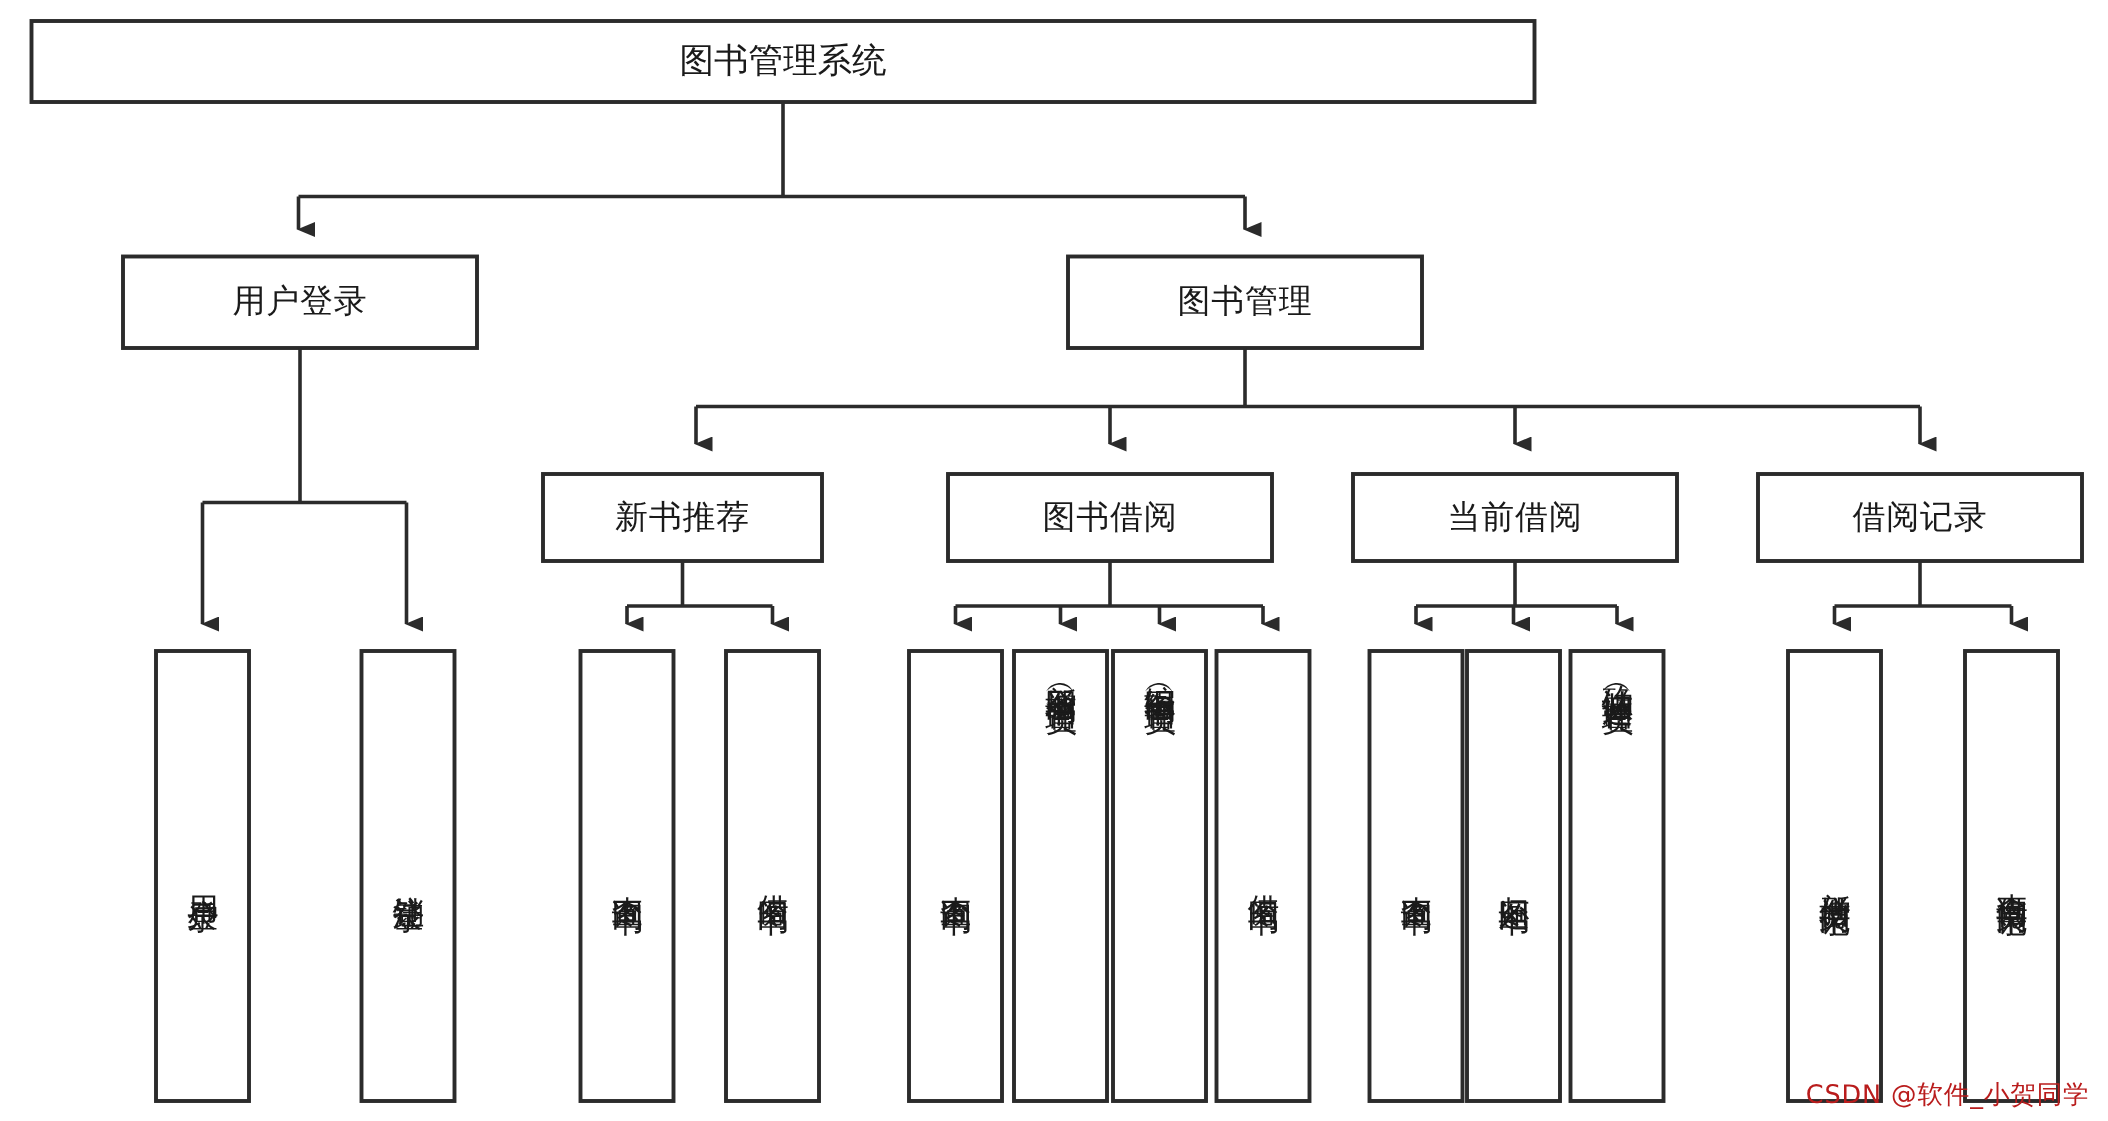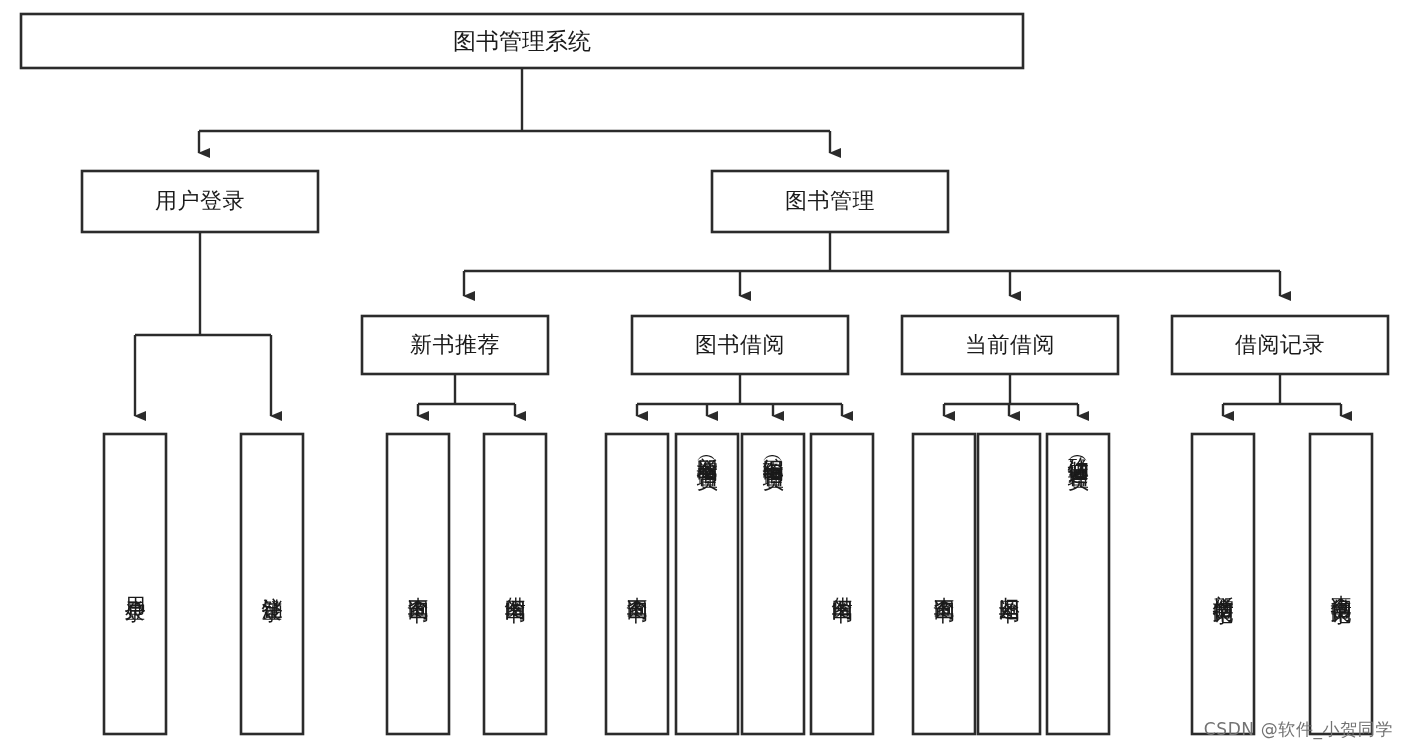--- a/index.html
+++ b/index.html
@@ -74,21 +74,21 @@
     color: #1a1a1a;
     letter-spacing: 2px;
     white-space: nowrap;
   }
   .watermark {
     position: absolute;
     right: 12px;
     bottom: 6px;
     font-family: "DejaVu Sans", "Liberation Sans", sans-serif;
     font-size: 17px;
-    color: #737373;
+    color: #b91c1c;
     letter-spacing: 0.6px;
     white-space: nowrap;
     pointer-events: none;
   }
 </style>
 </head>
 <body>
 
 <div id="diagram-root">
 

